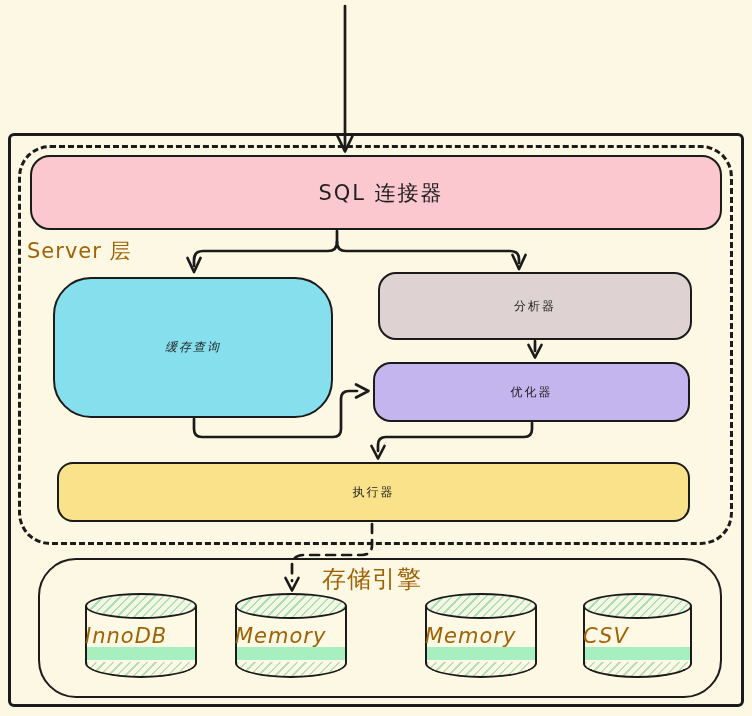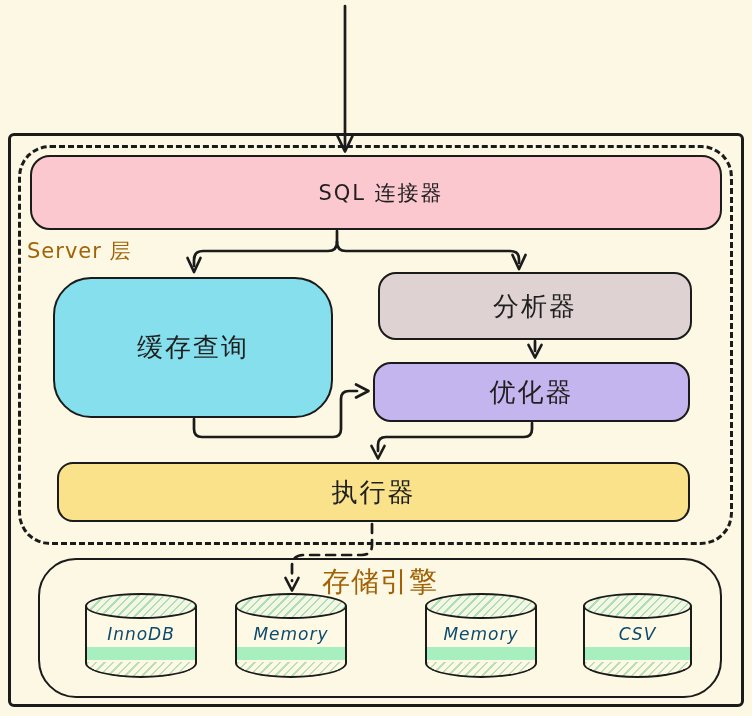--- a/index.html
+++ b/index.html
@@ -15,52 +15,52 @@
     overflow: hidden;
     color: #1F1F1F;
   }
   .box {
     position: absolute;
     box-sizing: border-box;
     display: flex;
     align-items: center;
     justify-content: center;
     border: 2.6px solid #1B1B1B;
-    font-size: 26px;
+    font-size: 12px;
     letter-spacing: 2px;
     color: #1F1F1F;
   }
   
   .outer-box {
     left: 8px; top: 133px; width: 736px; height: 574px;
     border-width: 3px; border-radius: 6px;
     background: transparent;
   }
   
   .server-box {
     left: 18px; top: 145px; width: 715px; height: 400px;
     border: 3px dashed #1B1B1B; border-radius: 32px;
     background: transparent;
   }
   .sql-connector { left: 30px; top: 155px; width: 692px; height: 75px; border-radius: 20px; font-size: 21px; }
-  .query-cache  { left: 53px; top: 277px; width: 280px; height: 141px; border-radius: 38px; }
+  .query-cache  { left: 53px; top: 277px; width: 280px; height: 141px; border-radius: 38px; font-style: italic; }
   .analyzer     { left: 378px; top: 272px; width: 314px; height: 68px; border-radius: 18px; }
   .optimizer    { left: 373px; top: 362px; width: 317px; height: 60px; border-radius: 18px; justify-content: center; }
   .executor     { left: 57px;  top: 462px; width: 633px; height: 60px; border-radius: 16px; }
   .storage-box  { left: 38px;  top: 558px; width: 684px; height: 140px; border-radius: 38px; background: transparent; }
 
   .floating-label {
     position: absolute;
     font-size: 21px;
     letter-spacing: 1px;
     color: #a16207;
     white-space: nowrap;
   }
   .server-label  { left: 27px; top: 237px; }
-  .storage-label { left: 322px; top: 563px; font-size: 28px; }
+  .storage-label { left: 322px; top: 563px; font-size: 24px; }
 
   
   .cylinder { position: absolute; top: 593px; width: 112px; height: 85px; }
   .cyl-top {
     position: absolute; left: 0; right: 0; top: 0; height: 26px;
     box-sizing: border-box;
     border: 2.4px solid #1B1B1B;
     border-radius: 50%;
     background:
       repeating-linear-gradient(135deg,
@@ -78,26 +78,26 @@
     background:
       repeating-linear-gradient(135deg,
         rgba(136,208,156,0.6) 0px, rgba(136,208,156,0.6) 1.5px,
         transparent 1.5px, transparent 6px) left bottom / 100% 14px no-repeat,
       linear-gradient(var(--band,#A7EFBE), var(--band,#A7EFBE)) left bottom 16px / 100% 13px no-repeat,
       #FDF9E4;
     z-index: 1;
   }
   .cyl-label {
     position: absolute; left: 0; right: 0; top: 31px;
-    text-align: center;
-    font-size: 17px;
+    text-align: left;
+    font-size: 21px;
     font-style: italic;
     letter-spacing: 1px;
     z-index: 3;
-    color: #0c4a6e;
+    color: #a16207;
   }
   .cyl-innodb { left: 85px; }
   .cyl-memory { left: 235px; }
   .cyl-myisam { left: 425px; }
   .cyl-csv    { left: 583px; width: 109px; }
 
   
   svg.connectors {
     position: absolute; left: 0; top: 0;
     width: 752px; height: 716px;

